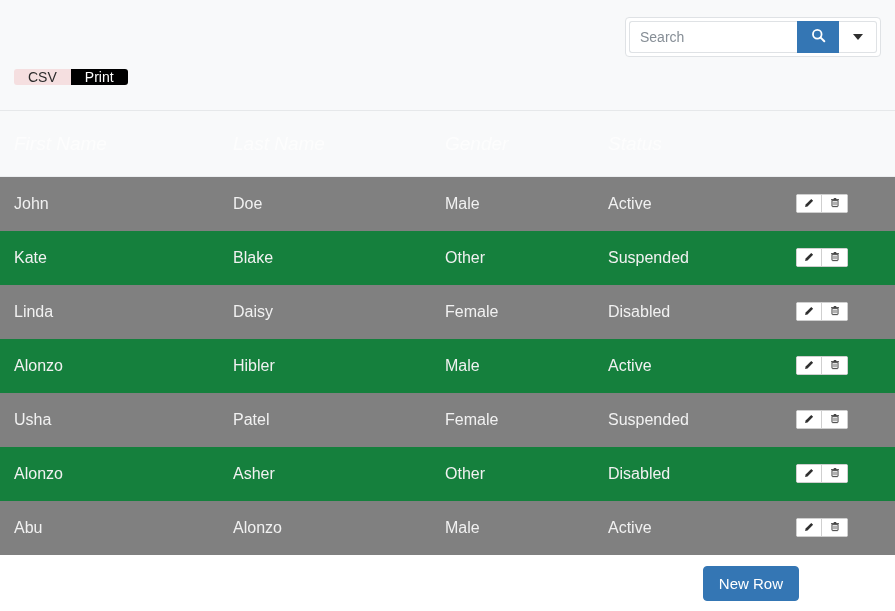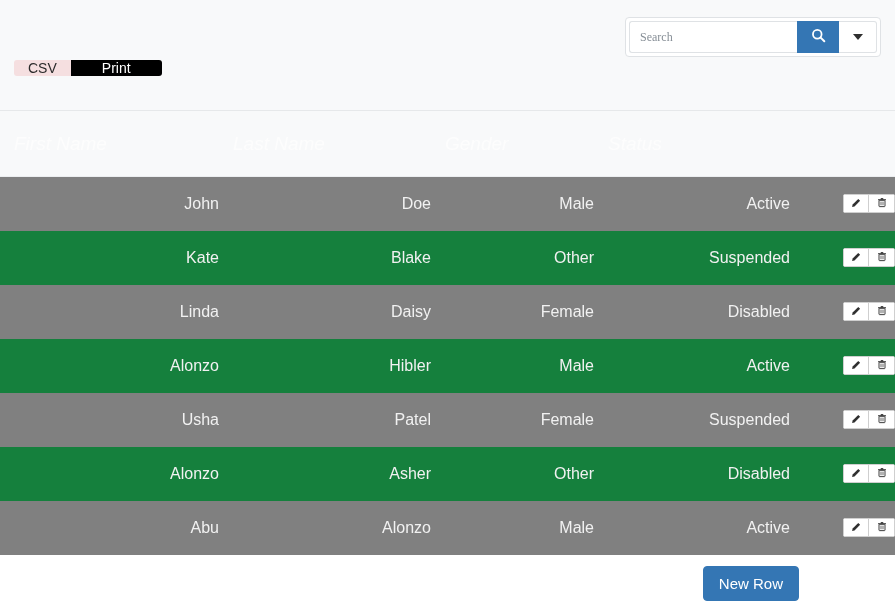--- a/index.html
+++ b/index.html
@@ -47,22 +47,22 @@
     padding: 3px;
     height: 32px;
     box-sizing: content-box;
   }
   .search-input {
     width: 168px;
     border: 1px solid #dfe2e5;
     border-radius: 3px 0 0 3px;
     border-right: none;
     outline: none;
-    font-family: Liberation Serif, serif;
-    font-size: 12px;
+    font-family: Liberation Sans, sans-serif;
+    font-size: 14px;
     color: #4d7c0f;
     padding: 0 10px;
     background: #fff;
     box-sizing: border-box;
   }
   .search-input::placeholder {
     color: #868e96;
   }
   .search-btn {
     width: 42px;
@@ -93,40 +93,40 @@
     border-left: 5px solid transparent;
     border-right: 5px solid transparent;
     border-top: 6px solid #2f2f2f;
   }
 
   .export-group {
     position: absolute;
     left: 14px;
     top: 60px;
     display: flex;
-    align-items: flex-start;
+    align-items: center;
     height: 33px;
   }
   .btn-csv {
     background: #f5dfe0;
     color: #2b2b2b;
     border: none;
     font-family: "Liberation Sans", sans-serif;
     font-size: 14px;
     padding: 0 14px;
     cursor: pointer;
     border-radius: 3px 0 0 3px;
   }
   .btn-print {
     background: #000000;
     color: #ffffff;
     border: none;
     font-family: "Liberation Sans", sans-serif;
     font-size: 14px;
-    padding: 0 31px;
+    padding: 0 14px;
     cursor: pointer;
     border-radius: 0 3px 3px 0;
   }
 
   
   .table-area {
     position: absolute;
     left: 0;
     top: 111px;
     width: 895px;
@@ -155,21 +155,20 @@
     border-bottom: 1px solid #eceef0;
   }
 
   tbody td {
     color: #f1f1f1;
     font-size: 16px;
     padding: 0 0 0 14px;
     height: 54px;
     vertical-align: middle;
     border: none;
-    text-align: right;
   }
   tbody tr.odd td { background: #808080; }
   tbody tr.even td { background: #15803d; }
 
   td.actions {
     padding-left: 0;
     padding-right: 0;
   }
   .btn-group {
     display: inline-flex;

